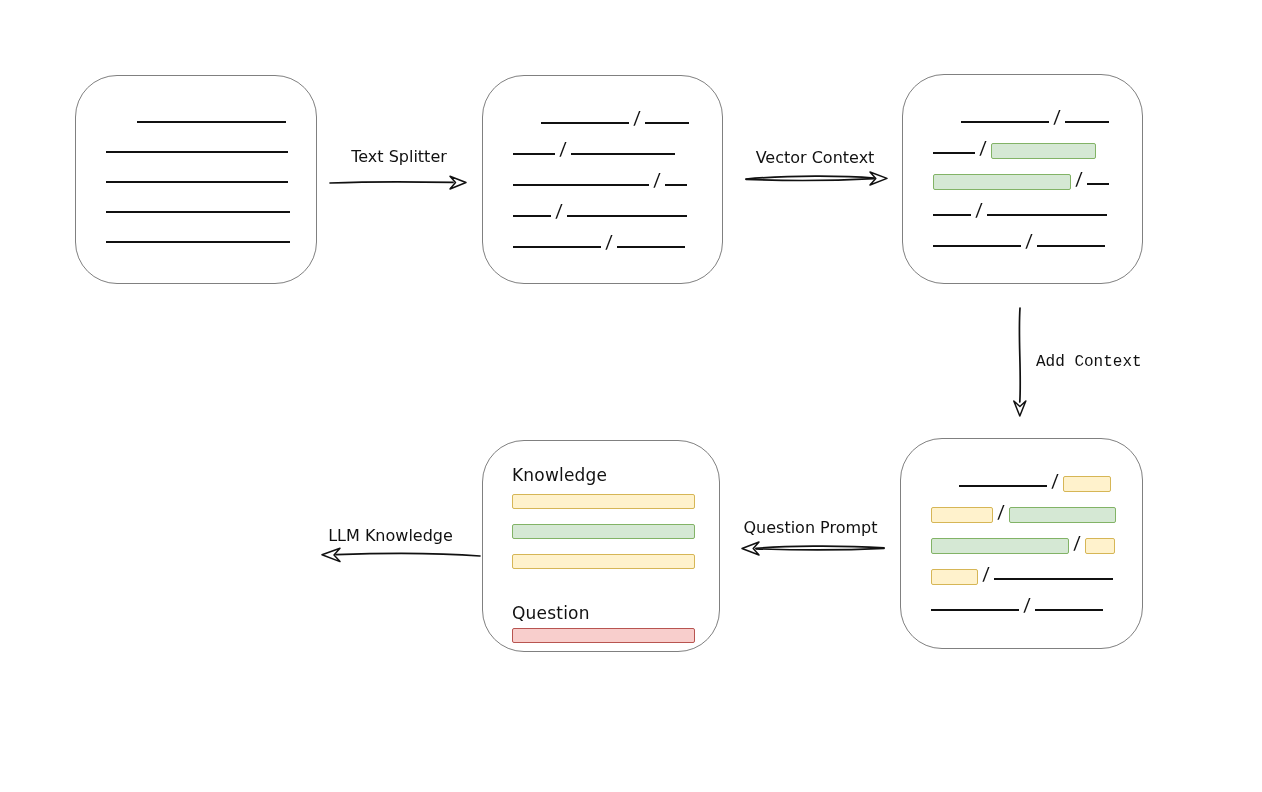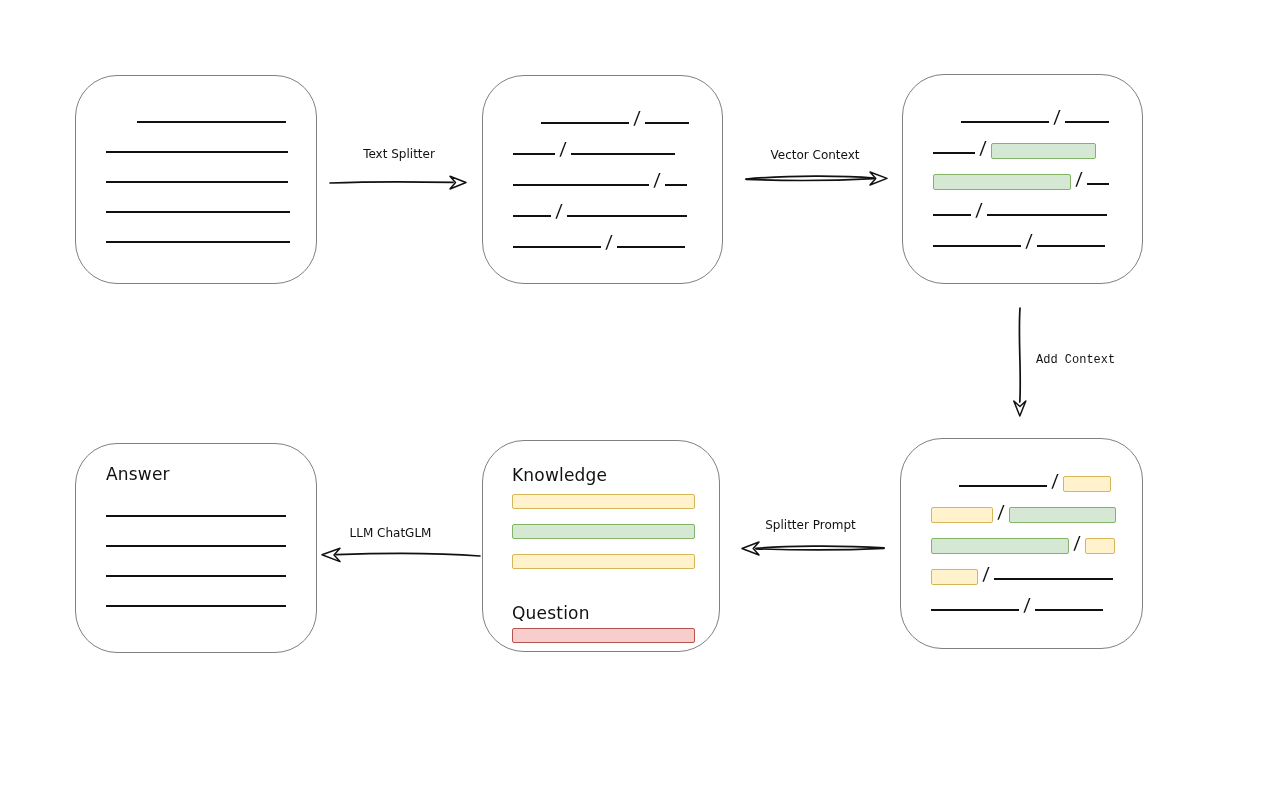--- a/index.html
+++ b/index.html
@@ -34,21 +34,21 @@
   .bars-knowledge .bar:first-child { margin-top:9px; }
   .bars-question .bar:first-child { margin-top:5px; }
   .bar.green  { background:#d5e8d4; border-color:#82b366; }
   .bar.yellow { background:#fff2cc; border-color:#d6b656; }
   .bar.red    { background:#f8cecc; border-color:#b85450; }
   .q-title { margin-top:34px; }
   
   .arrow { position:absolute; }
   .arrow path { fill:none; stroke:#111111; stroke-width:1.7; stroke-linecap:round; stroke-linejoin:round; }
   .arrow path.head { fill:#ffffff; stroke-width:1.5; }
-  .arrow-label { position:absolute; font-size:12px; text-align:center; white-space:nowrap; }
+  .arrow-label { position:absolute; font-size:16px; text-align:center; white-space:nowrap; }
   .caption { position:absolute; left:700px; top:686px; width:560px; text-align:center; font-size:17px; }
 </style>
 </head>
 <body>
 
 <div class="canvas">
 
   <div class="node doc-pad" style="left:75px;top:75px;width:242px;height:209px;">
       <div class="hline" style="margin-left: 31px; width: 149px;"></div>
       <div class="hline" style="margin-left: 0px; width: 182px;"></div>
@@ -150,29 +150,20 @@
         <div class="bar yellow"></div>
         <div class="bar green"></div>
         <div class="bar yellow"></div>
       </div>
     <div class="node-title q-title">Question</div>
     <div class="bars-question">
         <div class="bar red"></div>
       </div>
   </div>
 
-  <div class="node answer-pad" style="left:75px;top:443px;width:242px;height:210px;">
-    <div class="node-title">Answer</div>
-    <div>
-        <div class="hline" style="margin-left: 0px; width: 180px;"></div>
-        <div class="hline" style="margin-left: 0px; width: 180px;"></div>
-        <div class="hline" style="margin-left: 0px; width: 180px;"></div>
-        <div class="hline" style="margin-left: 0px; width: 180px;"></div>
-      </div>
-  </div>
 
   <svg class="arrow" style="left:328px;top:170px;" width="142" height="25" viewBox="0 0 142 25">
     <path d="M2 13 C 42 11.4, 96 11.8, 125 12.4"></path>
     <path class="head" d="M122 6.2 L138 12.5 L122 19 L127.5 12.6 Z"></path>
   </svg>
   <div class="arrow-label" style="left:328px;top:147px;width:142px;">Text Splitter</div>
 
   <svg class="arrow" style="left:744px;top:166px;" width="146" height="25" viewBox="0 0 146 25">
     <path d="M2 13 C 46 9.2, 100 9.6, 130 12"></path>
     <path d="M2 13.3 C 46 15.2, 100 14.2, 130 12.6"></path>
@@ -184,22 +175,22 @@
     <path d="M14 2 C 12 32, 15.5 66, 13.8 96"></path>
     <path class="head" d="M7.8 95 L13.8 110 L19.8 95 L13.9 100.5 Z"></path>
   </svg>
   <div class="arrow-label" style="left:1036px;top:353px;text-align:left;font-family:Liberation Mono, monospace;">Add Context</div>
 
   <svg class="arrow" style="left:738px;top:536px;" width="148" height="25" viewBox="0 0 148 25">
     <path d="M146 11.8 C 100 9, 46 9.8, 18 12.4"></path>
     <path d="M146 12.4 C 100 14.6, 46 13.8, 18 12.8"></path>
     <path class="head" d="M21 6 L4 12.5 L21 19 L15.2 12.6 Z"></path>
   </svg>
-  <div class="arrow-label" style="left:733px;top:518px;width:155px;">Splitter Prompt</div>
+  <div class="arrow-label" style="left:733px;top:518px;width:155px;">Question Prompt</div>
 
   <svg class="arrow" style="left:318px;top:542px;" width="164" height="26" viewBox="0 0 164 26">
     <path d="M162 14 C 112 10.2, 58 11.2, 18 12.6"></path>
     <path class="head" d="M22 6.2 L4 12.8 L22 19.6 L16 12.9 Z"></path>
   </svg>
-  <div class="arrow-label" style="left:318px;top:526px;width:145px;">LLM ChatGLM</div>
+  <div class="arrow-label" style="left:318px;top:526px;width:145px;">LLM Knowledge</div>
 
 
 </div>
 
 </body></html>

